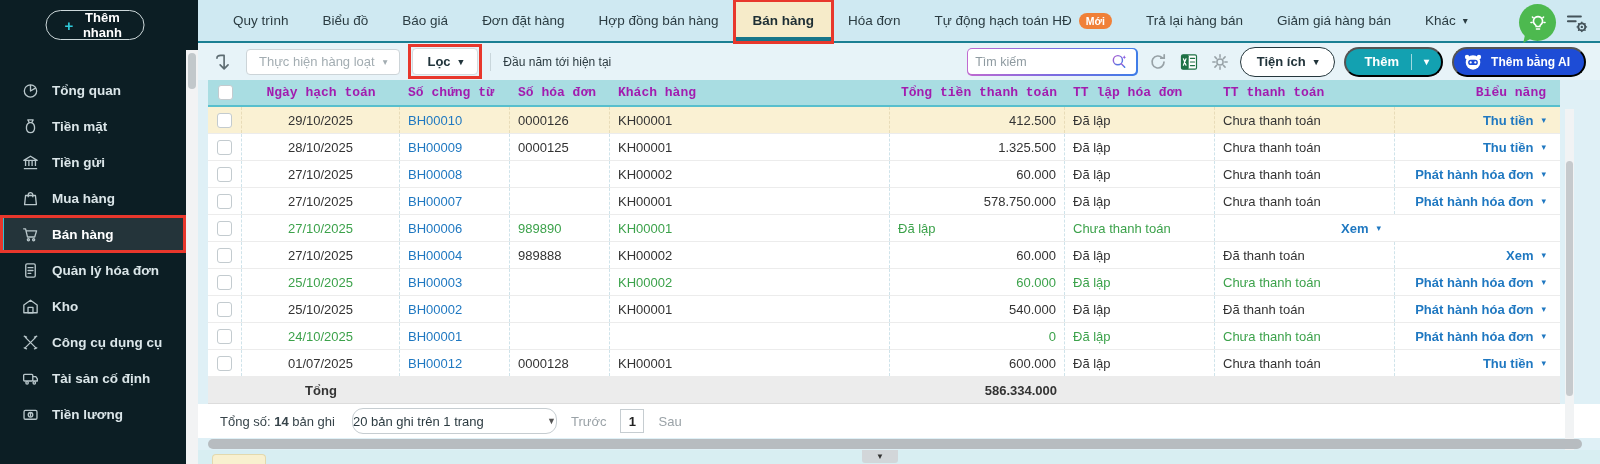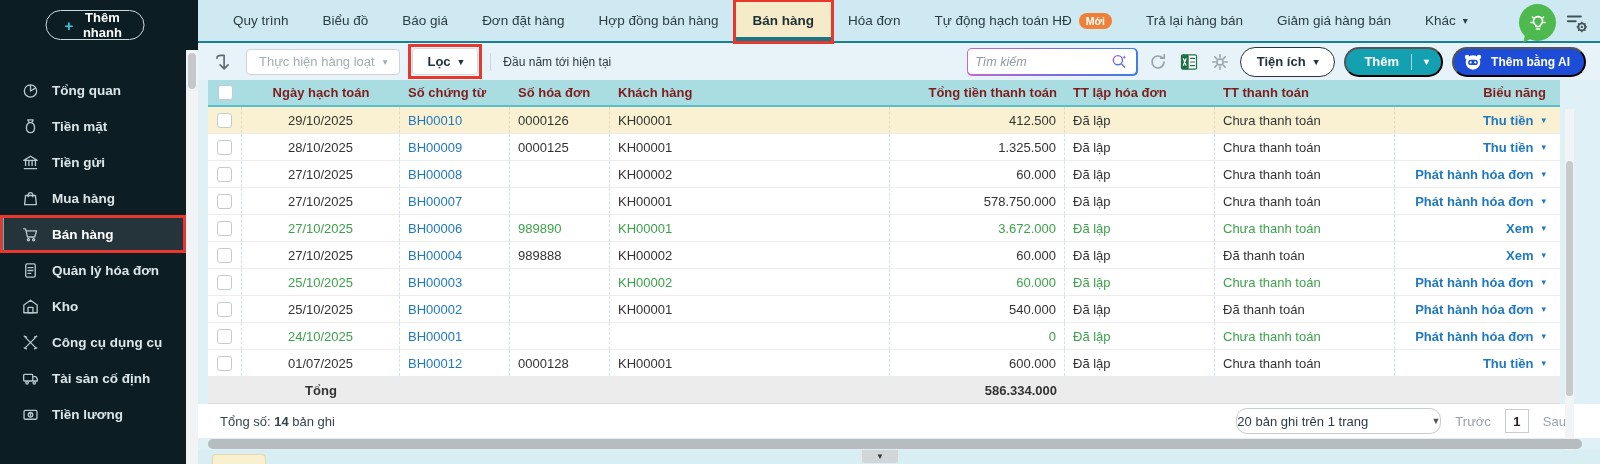--- a/index.html
+++ b/index.html
@@ -52,21 +52,21 @@
   .btn-batch { height:15px; padding:12px 12px; background:#fff; border:1px solid #ccd4d8; border-radius:4px;
     color:#a3adb2; font-size:13px; display:flex; align-items:center; gap:8px; cursor:default; }
   .btn-filter-wrap { position:relative; }
   .btn-filter { height:27px; padding:0 14px; background:#fff; border:1px solid #d5dbde; border-radius:4px;
     color:#21343b; font-size:13px; font-weight:bold; display:flex; align-items:center; gap:8px; cursor:pointer; }
   .vsep { width:1px; height:18px; background:#c9d6db; }
   .period { color:#2c3b41; font-size:12px; }
   .tb-right { display:flex; align-items:center; gap:9px; }
   .search-wrap { background:linear-gradient(90deg,#c06ad0,#7d6be0,#3f7de8); padding:1.5px; border-radius:5px; }
   .search-box { display:flex; align-items:center; background:#fff; border-radius:4px; height:25px; width:168px; padding:0 7px; }
-  .search-box input { border:none; outline:none; flex:1; font-style:italic; font-size:12.5px; color:#555;
+  .search-box input { border:none; outline:none; flex:1; font-size:12.5px; color:#555;
     font-family:"Liberation Sans","DejaVu Sans",sans-serif; width:110px; }
   .search-box input::placeholder { color:#8e9aa0; }
   .icon-btn { width:22px; height:22px; cursor:pointer; display:flex; align-items:center; justify-content:center; }
   .icon-btn svg { width:20px; height:20px; }
   .btn-util { height:30px; padding:0 16px; border:1.5px solid #26373d; border-radius:16px; background:#fff;
     color:#21333a; font-weight:bold; font-size:13px; display:flex; align-items:center; gap:8px; cursor:pointer; }
   .btn-add { height:30px; border-radius:16px; background:#13a1b1; color:#fff; font-weight:bold; font-size:13px;
     display:flex; align-items:center; cursor:pointer; overflow:hidden; }
   .btn-add .lbl { padding:0 12px 0 18px; }
   .btn-add .divline { width:1px; height:16px; background:rgba(255,255,255,.6); }
@@ -74,21 +74,21 @@
   .btn-ai { height:30px; border-radius:16px; background:#1d4cd6; color:#fff; font-weight:bold; font-size:12px;
     display:flex; align-items:center; gap:7px; padding:0 14px 0 8px; cursor:pointer; }
   .btn-ai svg { width:22px; height:22px; }
   .caret-sm { font-size:9.5px; }
 
   
   .table-area { position:relative; margin-left:10px; width:1352px; background:#fff;
     --cols:34px 158px 110px 100px 280px 175px 150px 180px 1fr; }
   .trow { display:grid; grid-template-columns:var(--cols); height:27px; border-bottom:1px solid #ececec; background:#fff; }
   .thead { background:#a9dde2; border-bottom:2px solid #58bfcd; }
-  .thead .cell { font-weight:bold; color:#7f1d1d; border-right:none; }
+  .thead .cell { font-weight:bold; color:#a21caf; border-right:none;font-family:Liberation Mono, monospace; }
   .cell { display:flex; align-items:center; padding:0 8px; white-space:nowrap; overflow:hidden;
     border-right:1px dashed #cfe3ea; font-size:13px; }
   .cell:last-child { border-right:none; }
   .c-cb { justify-content:center; padding:0; }
   .c-center { justify-content:center; }
   .c-right { justify-content:flex-end; }
   .checkbox { width:15px; height:15px; border:1px solid #c3cbcf; border-radius:3px; background:#fff; cursor:pointer; }
   .link { color:#1f78c1; cursor:pointer; }
   .action { color:#1f78c1; font-weight:bold; justify-content:flex-end; padding-right:14px; gap:8px; cursor:pointer; }
   .action .caret { font-size:9px; }
@@ -96,21 +96,21 @@
   .trow.sel .cell { border-right-color:#e8dcb8; }
   .trow.green .c-date,.trow.green .c-inv,.trow.green .c-cust,.trow.green .c-amt,
   .trow.green .c-st1,.trow.green .c-st2 { color:#3ca24b; }
   .totrow { display:grid; grid-template-columns:var(--cols); height:27px; background:#ececec;
     border-bottom:1px solid #dcdcdc; font-weight:bold; }
   .totrow .cell { border-right:none; }
   .vscroll { position:absolute; right:-14px; top:29px; width:9px; height:373px; background:#f1f3f4; }
   .vscroll .thumb { position:absolute; left:1px; top:52px; width:7px; height:235px; background:#c6cacd; border-radius:4px; }
 
   
-  .tfooter { height:34px; background:#fff; display:flex; align-items:center; padding:0 34px 0 22px; justify-content:space-between; }
+  .tfooter { height:34px; background:#fff; display:flex; align-items:center; padding:0 34px 0 22px; justify-content:flex-start; }
   .tf-left { color:#37444a; }
   .tf-left b { font-weight:bold; }
   .tf-right { display:flex; align-items:center; gap:14px; }
   .pagesize { width:205px; height:26px; border:1px solid #c6cdd1; border-radius:11px; background:#fff;
     display:flex; align-items:center; justify-content:space-between; padding:0 0; cursor:pointer; color:#2c3b41;margin-left:17px; }
   .pagesize .caret { font-size:9px; color:#555; }
   .pg-dis { color:#9aa2a7; cursor:default; }
   .pg-box { width:24px; height:24px; border:1px solid #c6cdd1; background:#fff; display:flex; align-items:center;
     justify-content:center; font-weight:bold; color:#222; }
 
@@ -458,21 +458,20 @@
           <div class="trow green">
             <div class="cell c-cb">
               <span class="checkbox"></span>
             </div>
             <div class="cell c-center c-date">27/10/2025</div>
             <div class="cell c-doc">
               <span class="link">BH00006</span>
             </div>
             <div class="cell c-inv">989890</div>
             <div class="cell c-cust">KH00001</div>
-            <div class="cell c-right c-amt">3.672.000</div>
             <div class="cell c-st1">Đã lập</div>
             <div class="cell c-st2">Chưa thanh toán</div>
             <div class="cell action">
               <span>Xem</span>
               <span class="caret">▾</span>
             </div>
           </div>
           <div class="trow">
             <div class="cell c-cb">
               <span class="checkbox"></span>

